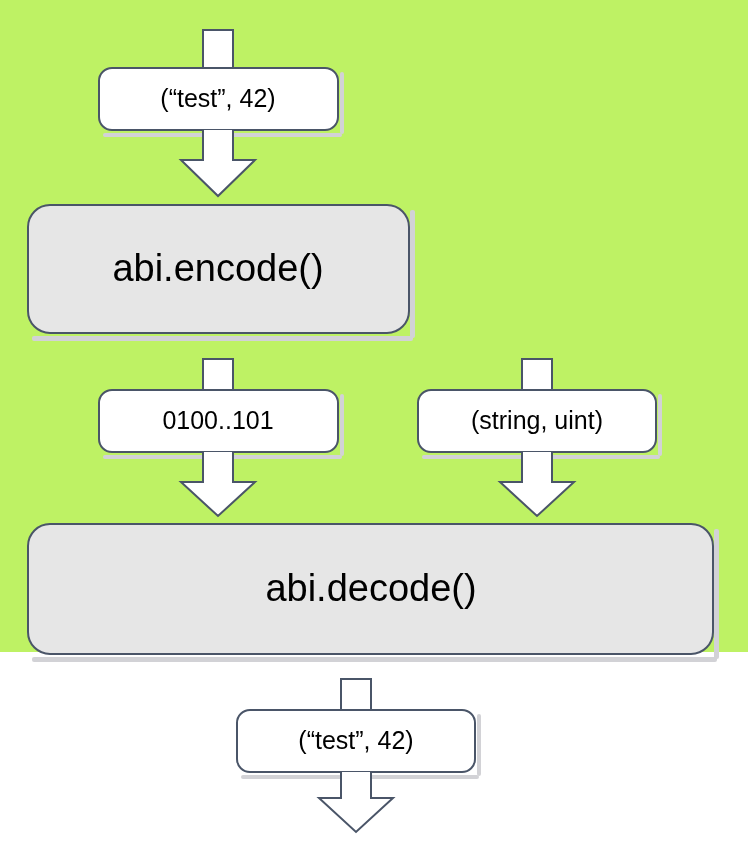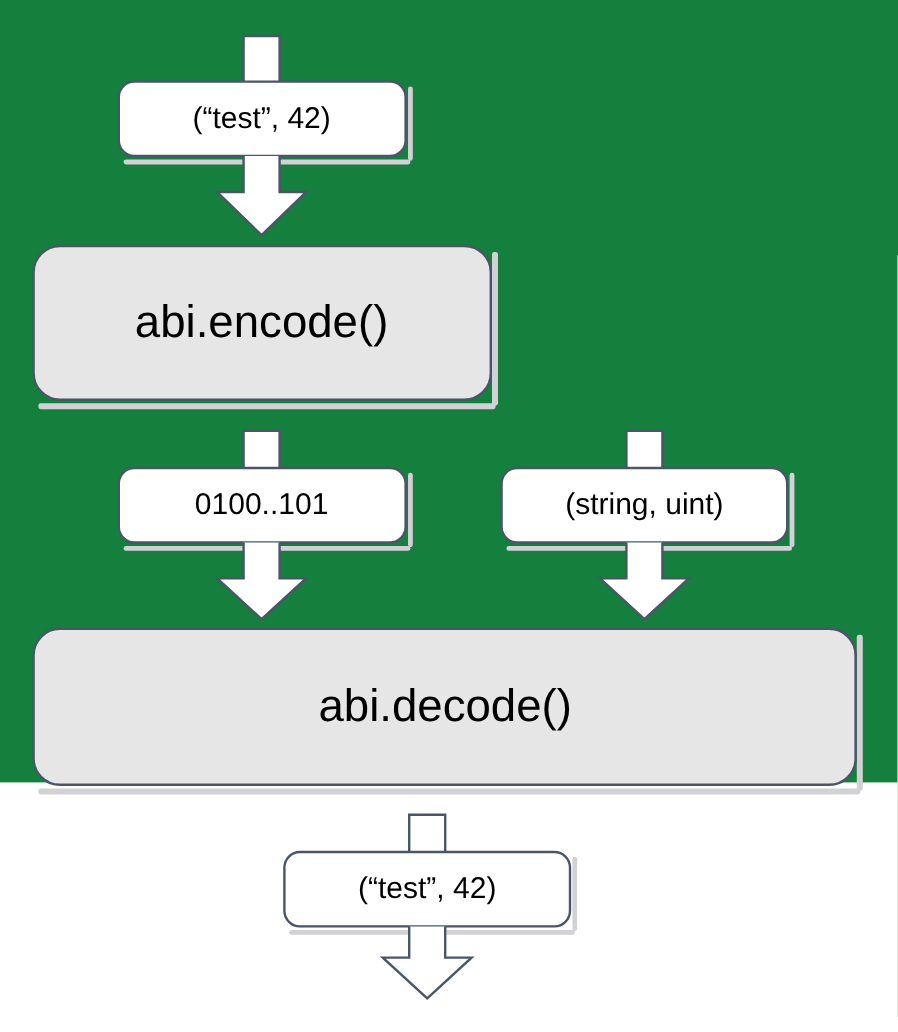--- a/index.html
+++ b/index.html
@@ -10,21 +10,21 @@
   body {
     width: 748px;
     height: 860px;
     font-family: "Liberation Sans", sans-serif;
     overflow: hidden;
   }
   #diagram-root {
     position: relative;
     width: 748px;
     height: 652px;
-    background: #15803d;
+    background: #bef264;
   }
   svg#flow {
     display: block;
     width: 748px;
     height: 860px;
   }
   .node-shape {
     stroke: #4a5568;
     stroke-width: 2;
     stroke-linejoin: round;

